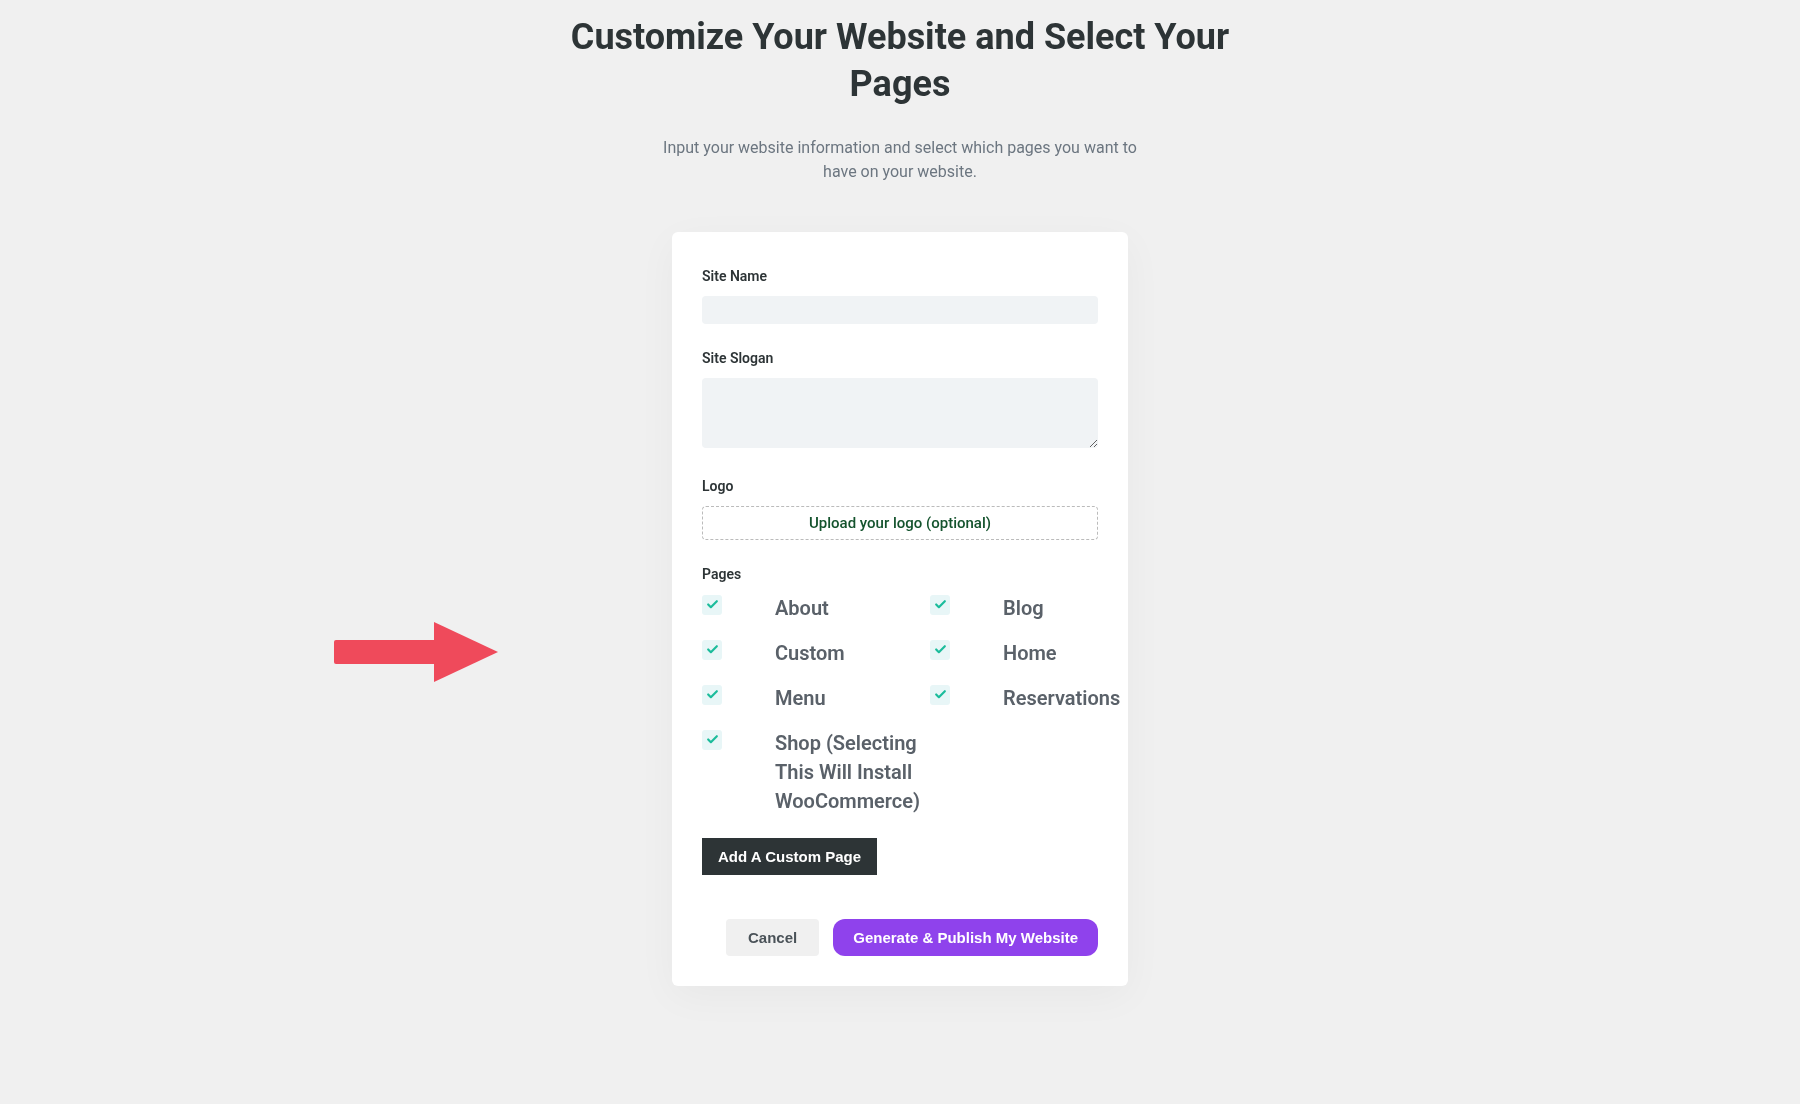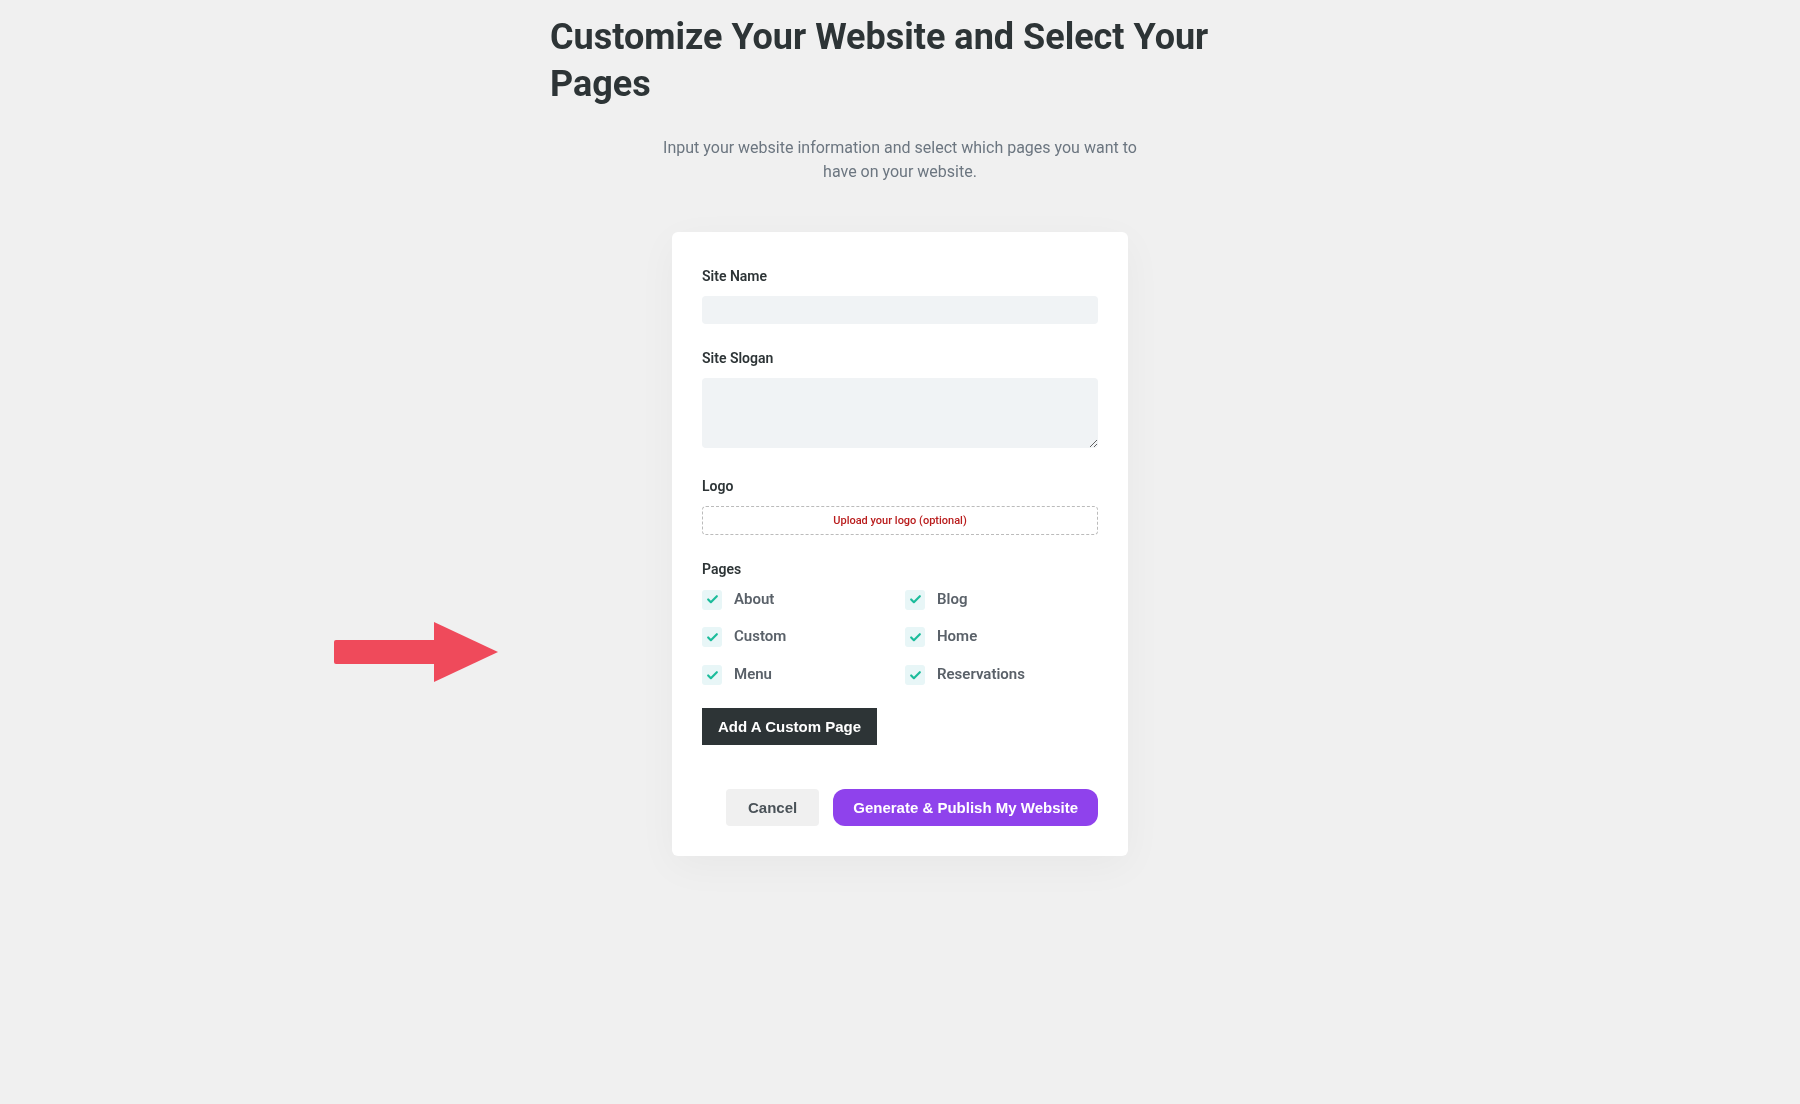--- a/index.html
+++ b/index.html
@@ -4,21 +4,21 @@
   <style>
     * { box-sizing: border-box; margin: 0; padding: 0; }
     body {
       font-family: -apple-system, BlinkMacSystemFont, "Segoe UI", Roboto, "Helvetica Neue", Arial, sans-serif;
       background: #f0f0f0;
       min-height: 1104px;
       width: 1800px;
       position: relative;
     }
     .page-title {
-      text-align: left;
+      text-align: center;
       color: #2d3436;
       font-size: 36px;
       font-weight: 700;
       line-height: 1.3;
       padding-top: 14px;
       max-width: 700px;
       margin: 0 auto;
     }
     .page-subtitle {
       text-align: center;
@@ -64,22 +64,22 @@
       font-size: 14px;
       font-family: inherit;
       resize: vertical;
     }
     .upload-box {
       width: 100%;
       border: 1px dashed #bbb;
       border-radius: 4px;
       padding: 7px 0;
       text-align: center;
-      color: #b91c1c;
-      font-size: 11px;
+      color: #14532d;
+      font-size: 15px;
       font-weight: 500;
       cursor: pointer;
       background: #fff;
     }
     .pages-grid {
       display: grid;
       grid-template-columns: 1fr 1fr;
       column-gap: 10px;
       row-gap: 16px;
     }
@@ -96,23 +96,24 @@
       border-radius: 3px;
       margin-right: 12px;
       display: flex;
       align-items: center;
       justify-content: center;
       margin-top: 1px;
     }
     .checkbox svg { width: 13px; height: 13px; }
     .page-label {
       color: #5a6169;
-      font-size: 15px;
+      font-size: 20px;
       font-weight: 600;
       line-height: 1.45;
+      margin-left: 41px;
     }
     .add-page-btn {
       background: #2d3436;
       color: #fff;
       border: none;
       border-radius: 0;
       padding: 10px 16px;
       font-size: 15px;
       font-weight: 600;
       cursor: pointer;
@@ -228,20 +229,28 @@
 
       <div class="page-item">
         <span class="checkbox">
           <svg viewBox="0 0 24 24" fill="none" stroke="#1bbc9b" stroke-width="4" stroke-linecap="round" stroke-linejoin="round">
               <polyline points="20 6 9 17 4 12"></polyline>
             </svg>
         </span>
         <span class="page-label">Reservations</span>
       </div>
 
+      <div class="page-item">
+        <span class="checkbox">
+          <svg viewBox="0 0 24 24" fill="none" stroke="#1bbc9b" stroke-width="4" stroke-linecap="round" stroke-linejoin="round">
+              <polyline points="20 6 9 17 4 12"></polyline>
+            </svg>
+        </span>
+        <span class="page-label">Shop (Selecting This Will Install WooCommerce)</span>
+      </div>
 
     </div>
 
     <button class="add-page-btn">Add A Custom Page</button>
   </div>
 
   <div class="footer-actions">
     <button class="btn-cancel">Cancel</button>
     <button class="btn-primary">Generate &amp; Publish My Website</button>
   </div>

